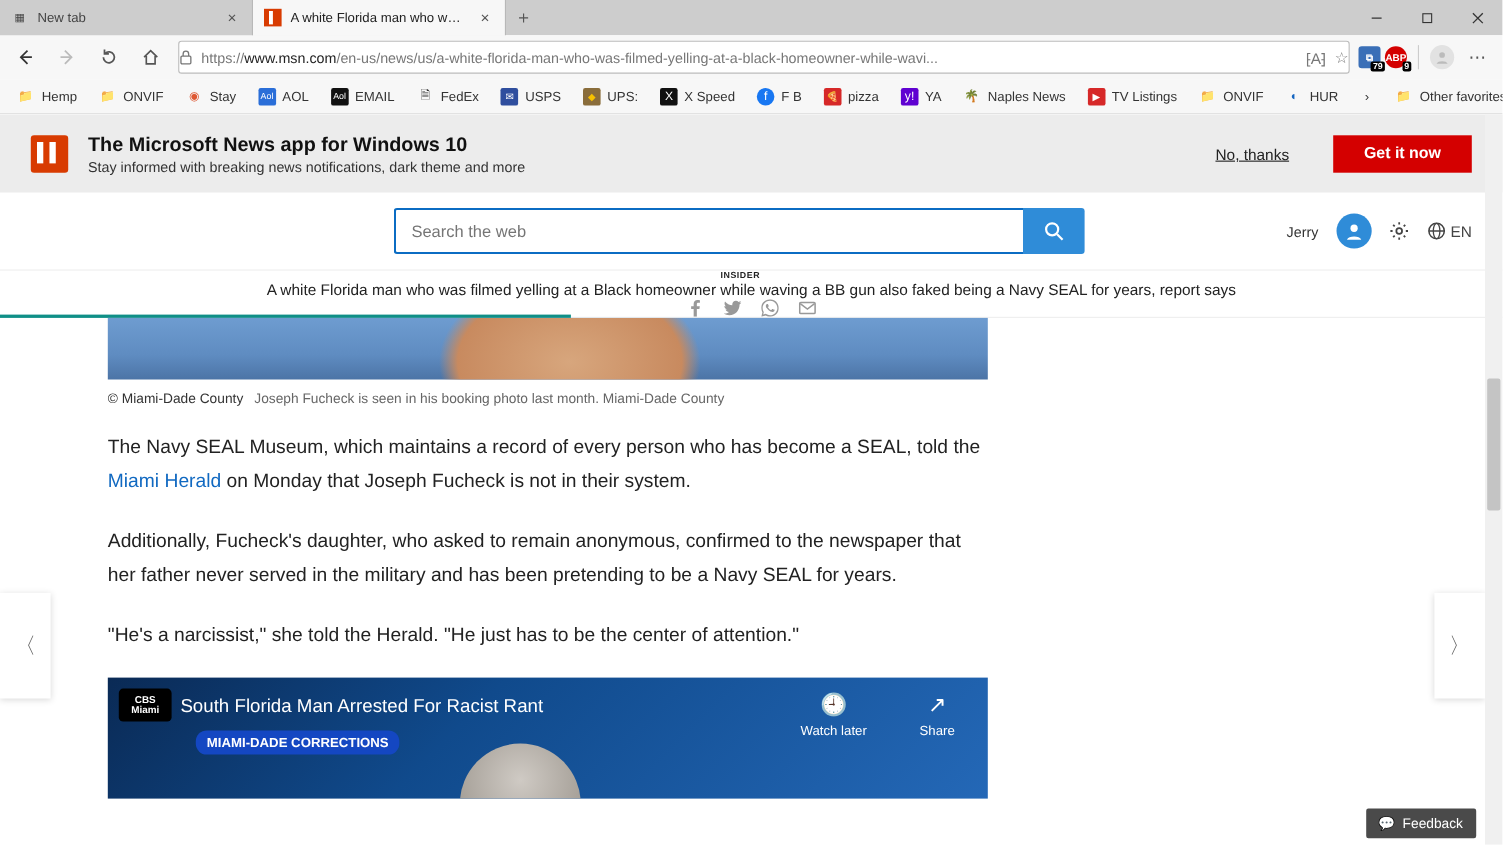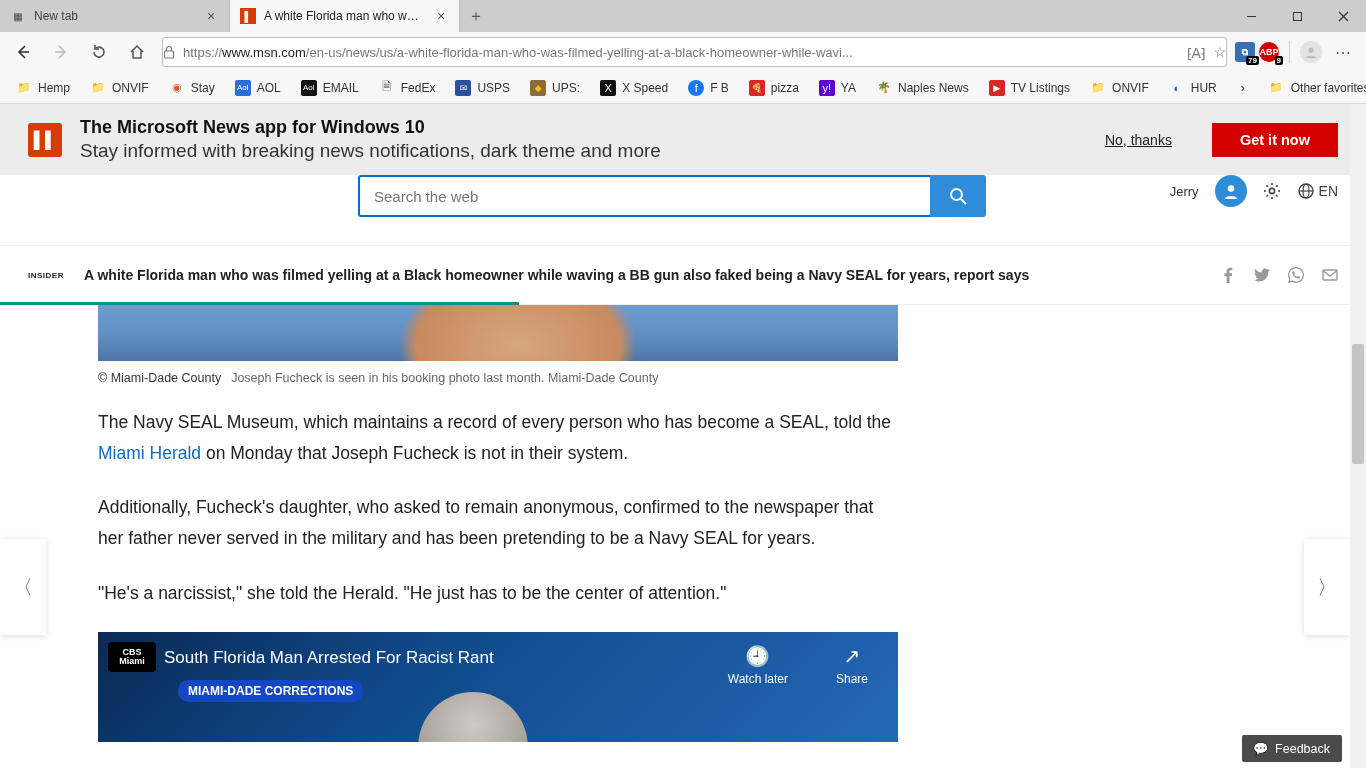--- a/index.html
+++ b/index.html
@@ -35,37 +35,37 @@
 .fav-spacer { flex: 1; }
 .folder-ic { color: #f5c24c; }
 
 
 .page-view { position: absolute; top: 104px; left: 0; right: 0; bottom: 0; background: #fff; overflow: hidden; }
 
 .promo { height: 71px; background: #ececec; display: flex; align-items: center; padding: 0 28px; gap: 18px; }
 .promo-logo { width: 34px; height: 34px; background: #d83b01; border-radius: 3px; display: flex; align-items: center; justify-content: center; color: #fff; font-weight: bold; }
 .promo-text { flex: 1; }
 .promo-text h2 { font-size: 18px; font-weight: 600; color: #111; }
-.promo-text p { font-size: 19px; color: #333; margin-top: 2px; }
+.promo-text p { font-size: 13px; color: #333; margin-top: 2px; }
 .promo .no-thanks { color: #222; text-decoration: underline; font-size: 14px; margin-right: 22px; }
 .promo .get-it { background: #d40000; color: #fff; border: none; padding: 9px 28px; font-size: 14.5px; font-weight: 600; }
 
-.search-row { height: 70px; display: flex; align-items: flex-start; padding: 0 28px; }
+.search-row { height: 70px; display: flex; align-items: center; padding: 0 28px; }
 .search-wrap { width: 628px; height: 42px; display: flex; margin-left: 330px; }
 .search-wrap input { flex: 1; border: 2px solid #0b6cc3; border-right: none; border-radius: 3px 0 0 3px; padding: 0 14px; font-size: 15px; outline: none; }
 .search-wrap button { width: 56px; background: #2f8cd8; border: none; border-radius: 0 3px 3px 0; color: #fff; display: flex; align-items: center; justify-content: center; }
 .user-cluster { display: flex; align-items: center; gap: 16px; margin-left: auto; }
 .user-cluster .uname { font-size: 13px; color: #333; }
 .user-cluster .avatar { width: 32px; height: 32px; border-radius: 50%; background: #2f8cd8; display: flex; align-items: center; justify-content: center; color: #fff; }
 .user-cluster .gear,
 .user-cluster .lang { color: #444; display: flex; align-items: center; gap: 4px; font-size: 14px; }
 
-.sticky-head { height: 60px; border-top: 1px solid #eee; border-bottom: 1px solid #eee; display: flex; align-items: center; padding: 0 28px; position: relative; }
+.sticky-head { height: 44px; border-top: 1px solid #eee; border-bottom: 1px solid #eee; display: flex; align-items: center; padding: 0 28px; position: relative; flex-direction: column; }
 .sticky-head .src { font-size: 8px; font-weight: 700; letter-spacing: 0.5px; color: #222; margin-right: 20px; }
-.sticky-head .headline { font-size: 14px; font-weight: 700; color: #222; flex: 1; }
+.sticky-head .headline { font-size: 14px; font-weight: 400; color: #222; flex: 1; }
 .sticky-head .social { display: flex; gap: 18px; color: #999; }
 .sticky-head .social span { font-size: 16px; }
 .progress-bar { position: absolute; left: 0; bottom: -1px; height: 3px; width: 38%; background: #0f8f87; }
 
 .article { padding: 0 0 0 98px; width: 998px; }
 .booking-img { width: 800px; height: 56px; background: linear-gradient(180deg,#6e9cd0 0%, #5f8cc1 60%, #4c74a6 100%); position: relative; overflow: hidden; }
 .booking-img::after { content: ""; position: absolute; left: 300px; top: -40px; width: 240px; height: 160px; background: radial-gradient(ellipse at center, #d7a67d 0%, #c88a5f 60%, rgba(0,0,0,0) 70%); border-radius: 50%; }
 .caption { font-size: 12.5px; color: #666; margin: 10px 0 22px; }
 .caption .cc { color: #333; margin-right: 10px; }
 .article p.body { font-size: 17.5px; line-height: 1.75; color: #222; margin-bottom: 24px; max-width: 800px; }

